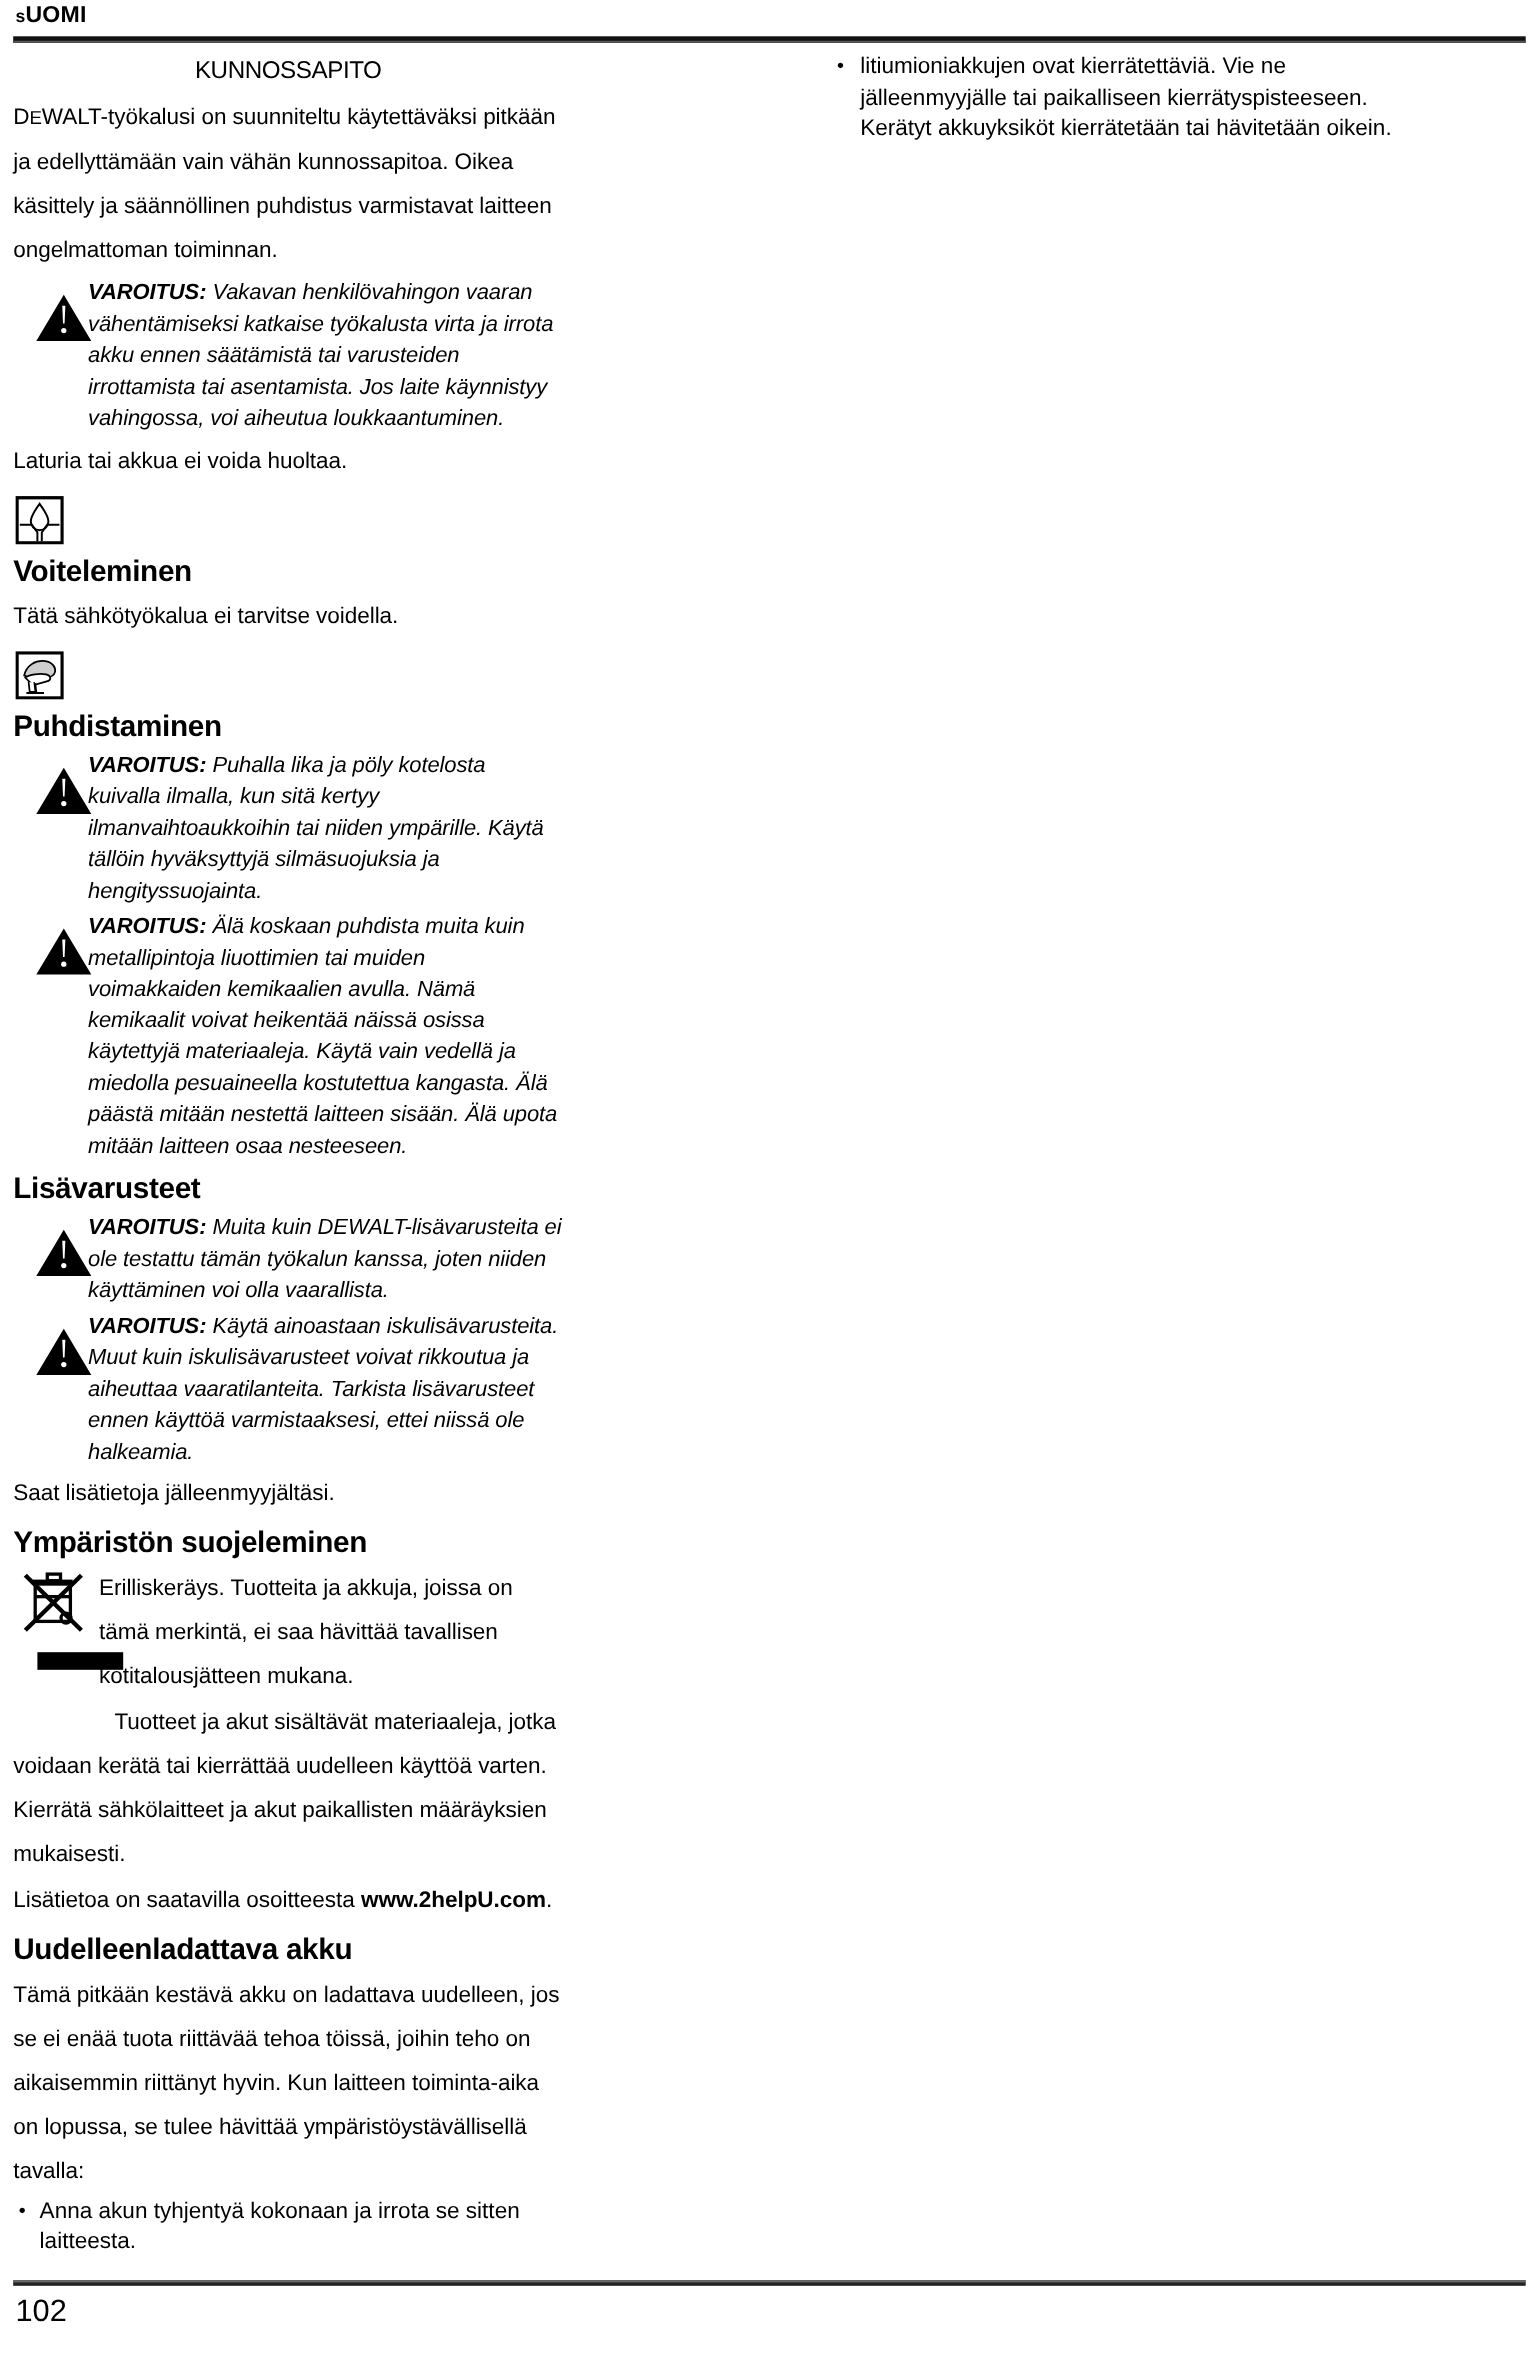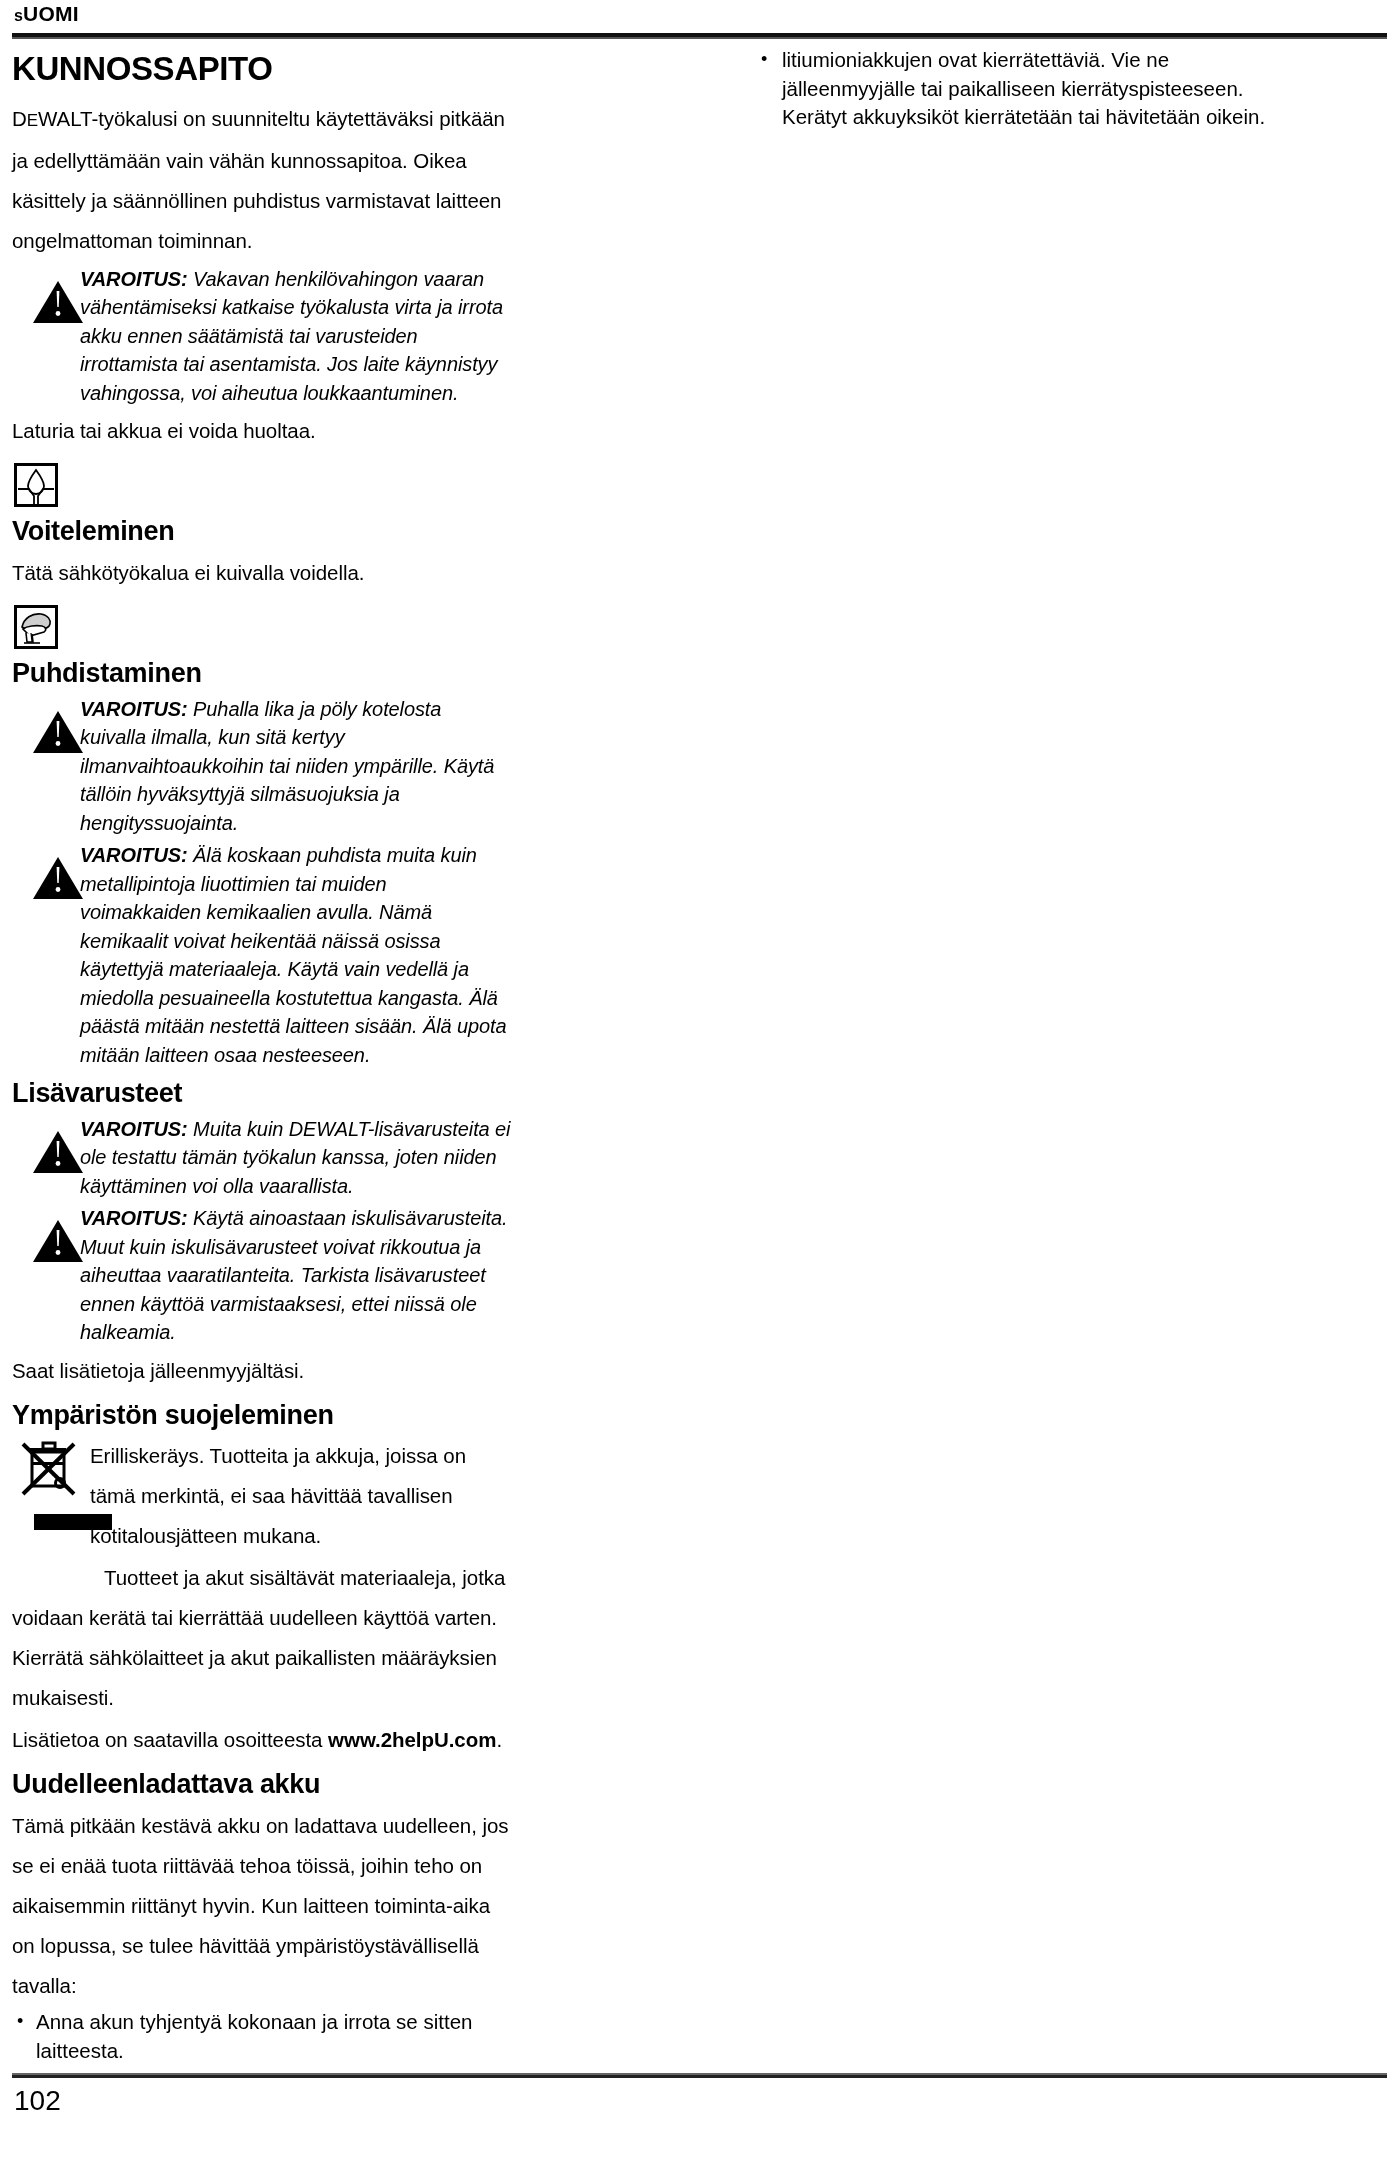--- a/index.html
+++ b/index.html
@@ -47,25 +47,26 @@
   .col {
     position: absolute;
     top: 46px;
     width: 500px;
   }
   .col-left  { left: 12px; }
   .col-right { left: 756px; width: 520px; }
 
   
   h1.sec-title {
-    font-size: 33px;
-    font-weight: bold;
+    font-size: 22px;
+    font-weight: normal;
     margin: 6px 0 12px 0;
     letter-spacing: -0.4px;
     line-height: 1.05;
+    text-align: center;
   }
   h2.sub-title {
     font-size: 27px;
     font-weight: bold;
     margin: 10px 0 6px 0;
     letter-spacing: -0.3px;
     line-height: 1.1;
   }
   p.body {
     font-size: 20.5px;
@@ -206,21 +207,21 @@
 
     <p class="body">Laturia tai akkua ei voida huoltaa.</p>
 
     <svg class="picto" viewBox="0 0 44 44">
       <rect x="1.5" y="1.5" width="41" height="41" fill="none" stroke="#000" stroke-width="3"></rect>
       <path d="M22 7 C22 7 14 18 14 23 a8 8 0 0 0 16 0 C30 18 22 7 22 7 z" fill="none" stroke="#000" stroke-width="1.8"></path>
       <path d="M4 26 L15 26 L20 33 L20 41" fill="none" stroke="#000" stroke-width="1.8"></path>
       <path d="M40 26 L29 26 L24 33 L24 41" fill="none" stroke="#000" stroke-width="1.8"></path>
     </svg>
     <h2 class="sub-title">Voiteleminen</h2>
-    <p class="body">Tätä sähkötyökalua ei kuivalla voidella.</p>
+    <p class="body">Tätä sähkötyökalua ei tarvitse voidella.</p>
 
     <svg class="picto" viewBox="0 0 44 44">
       <rect x="1.5" y="1.5" width="41" height="41" fill="none" stroke="#000" stroke-width="3"></rect>
       <path d="M8 22 C10 13 18 8 27 9 C34 10 37 15 36 19 C35 23 30 24 26 24 L14 25 z" fill="#cfcfcf" stroke="#000" stroke-width="1.6"></path>
       <path d="M9 24 C13 21 22 20 28 21 C32 22 33 25 30 27 L16 31 z" fill="#fff" stroke="#000" stroke-width="1.6"></path>
       <path d="M12 28 L13 37 L19 37 L18 29" fill="#fff" stroke="#000" stroke-width="1.6"></path>
       <path d="M17 28 L18 37" fill="none" stroke="#000" stroke-width="1.2"></path>
       <path d="M10 38 L26 38" fill="none" stroke="#000" stroke-width="1.6"></path>
     </svg>
     <h2 class="sub-title">Puhdistaminen</h2>

